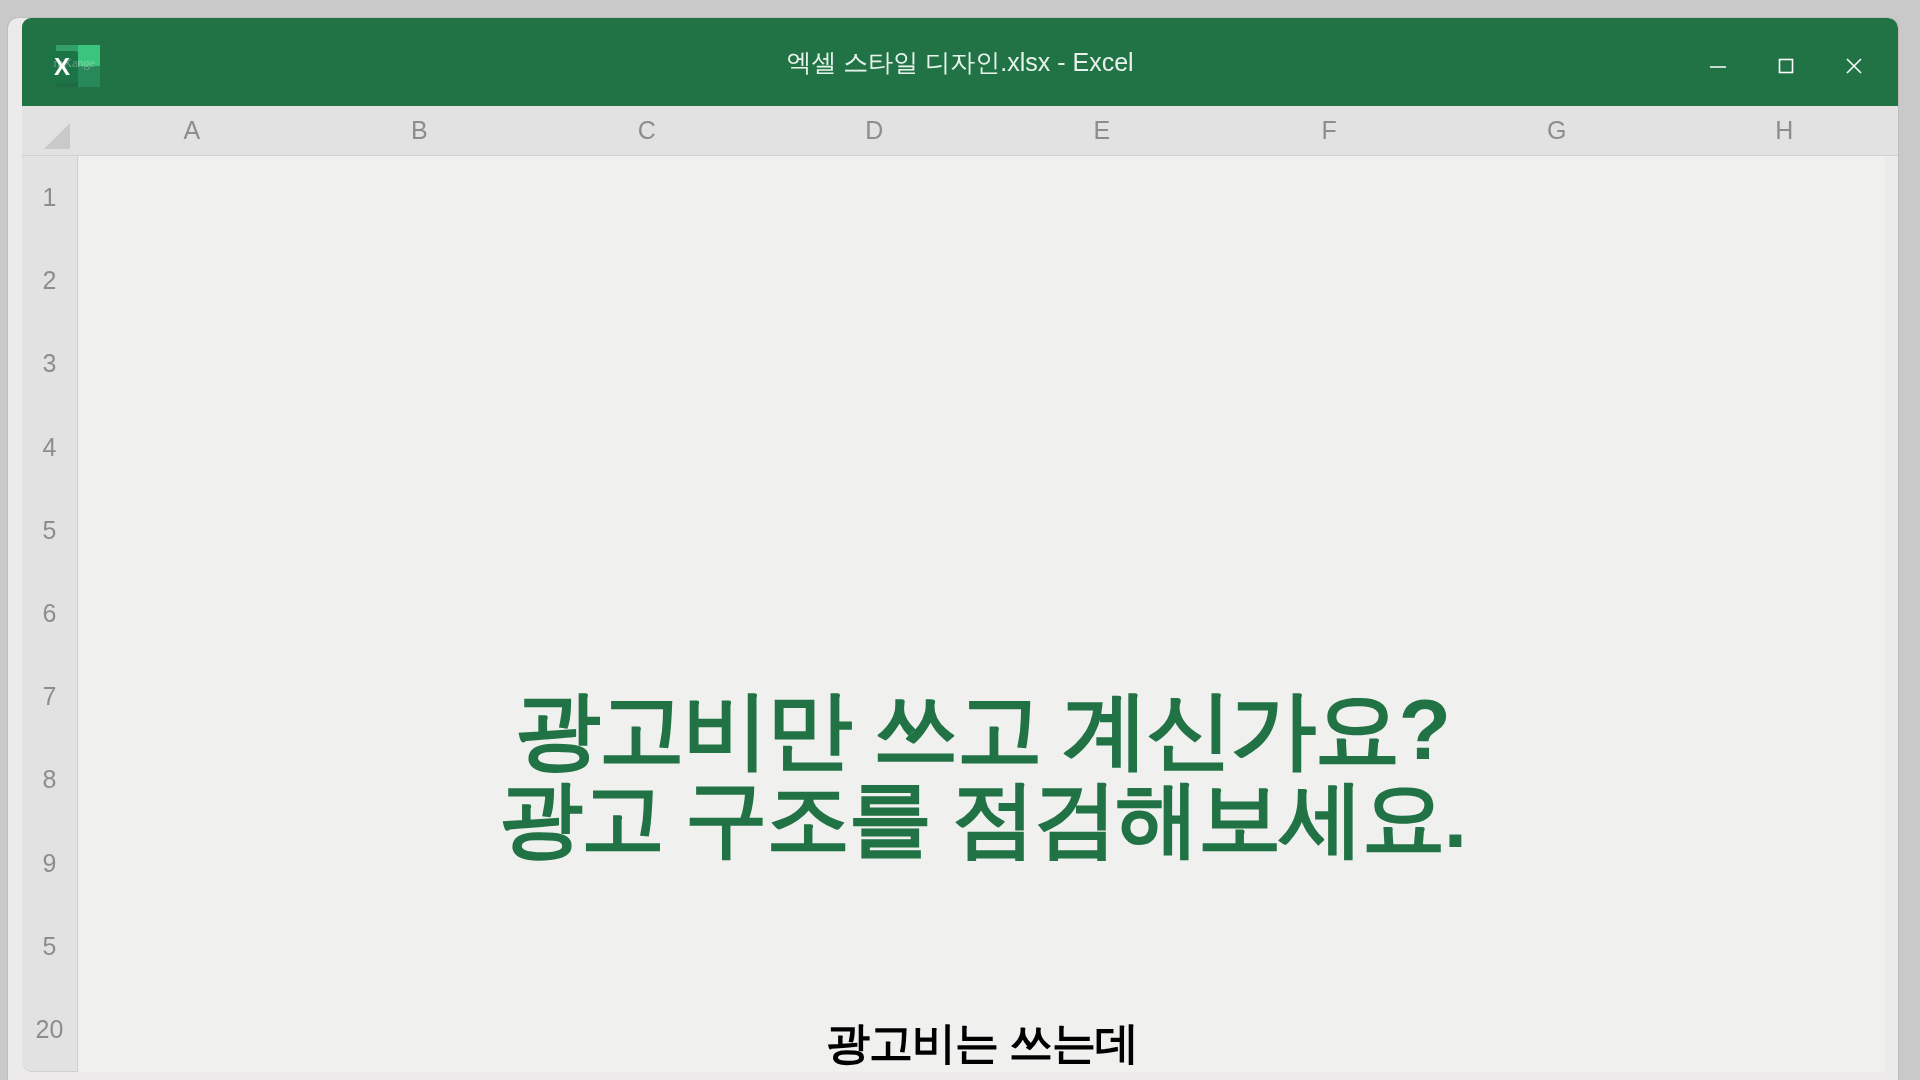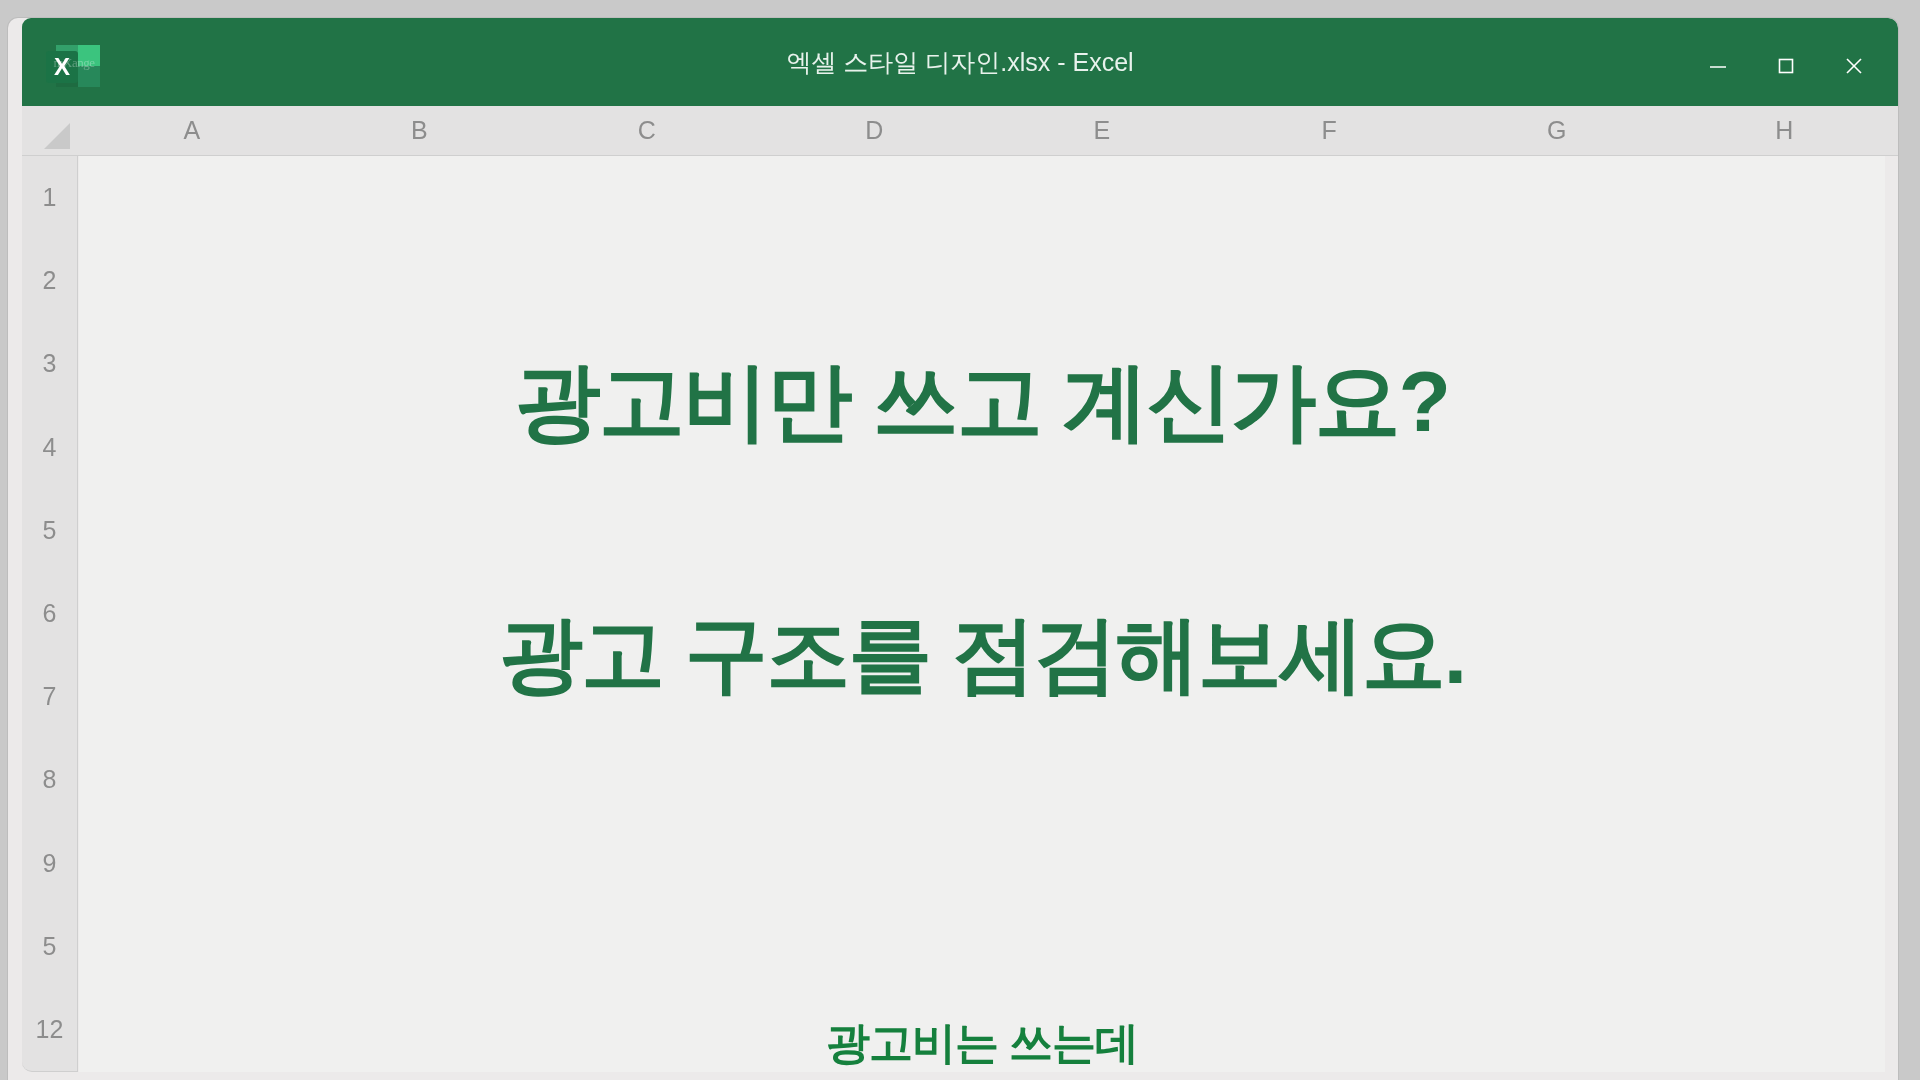--- a/index.html
+++ b/index.html
@@ -215,42 +215,42 @@
   
   #content {
     position: absolute;
     left: 0;
     top: 0;
     width: 1806px;
     height: 916px;
     display: flex;
     flex-direction: column;
     align-items: center;
-    justify-content: space-between;
+    justify-content: flex-end;
     text-align: center;
   }
   .headline {
     color: #217346;
     font-weight: bold;
     font-family: "Liberation Sans", "DejaVu Sans", sans-serif;
     letter-spacing: -2px;
     white-space: nowrap;
   }
   #headline-1 {
     margin-top: 200px;
     font-size: 86px;
     line-height: 1.05;
   }
   #headline-2 {
     font-size: 84px;
     line-height: 1.05;
   }
   #subtext {
     margin-top: 150px;
-    color: #15803d;
+    color: #000000;
     font-weight: bold;
     font-size: 44px;
     line-height: 1.35;
     letter-spacing: -1px;
     font-family: "Liberation Sans", "DejaVu Sans", sans-serif;
     white-space: nowrap;
   }
 </style>
 </head>
 <body>
@@ -314,21 +314,21 @@
         <div class="rowcell">1</div>
         <div class="rowcell">2</div>
         <div class="rowcell">3</div>
         <div class="rowcell">4</div>
         <div class="rowcell">5</div>
         <div class="rowcell">6</div>
         <div class="rowcell">7</div>
         <div class="rowcell">8</div>
         <div class="rowcell">9</div>
         <div class="rowcell">5</div>
-        <div class="rowcell">12</div>
+        <div class="rowcell">20</div>
       </div>
 
       <div id="grid">
         <div id="content">
           <div class="headline" id="headline-1">광고비만 쓰고 계신가요?</div>
           <div class="headline" id="headline-2">광고 구조를 점검해보세요.</div>
           <div id="subtext">
             <div>광고비는 쓰는데</div>
           </div>
         </div>

